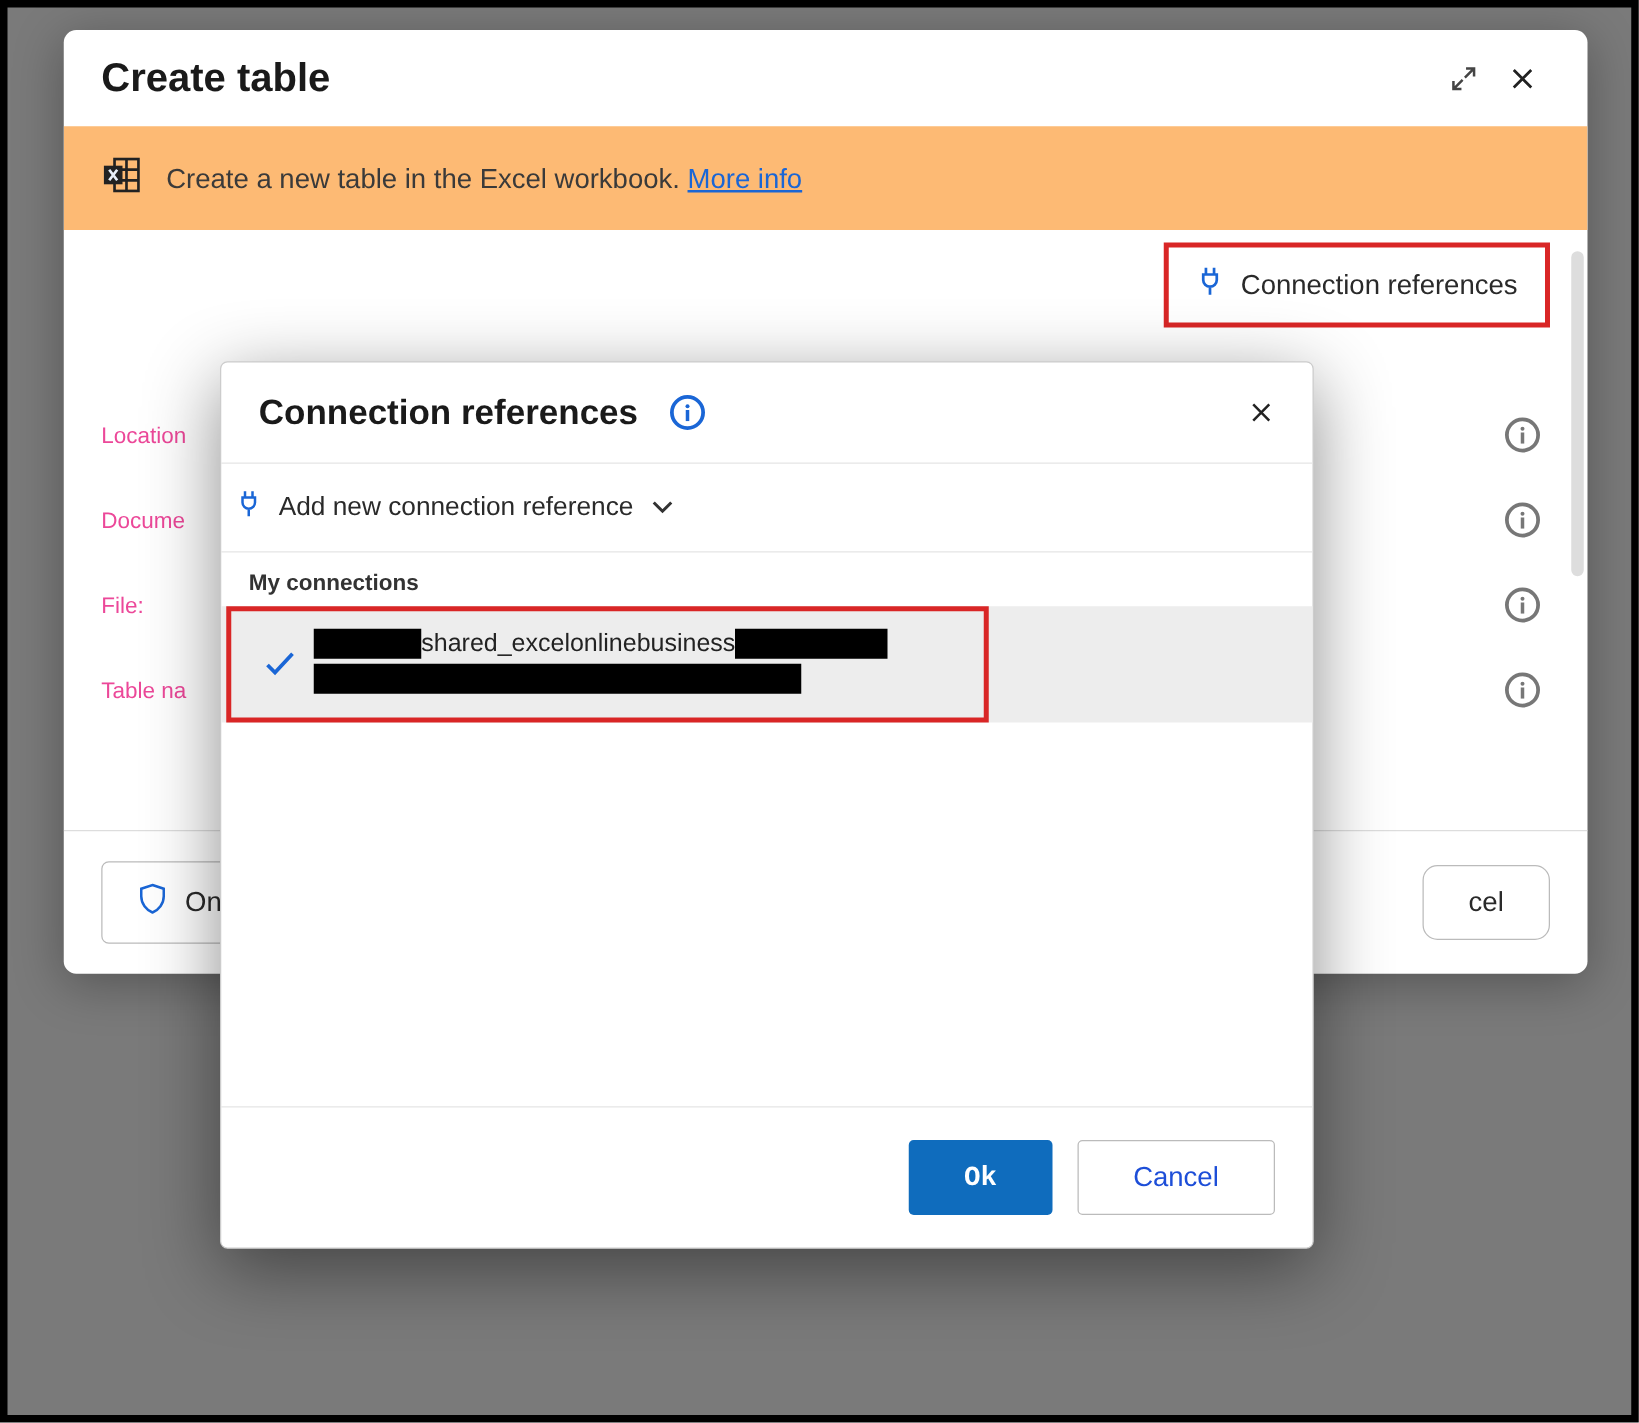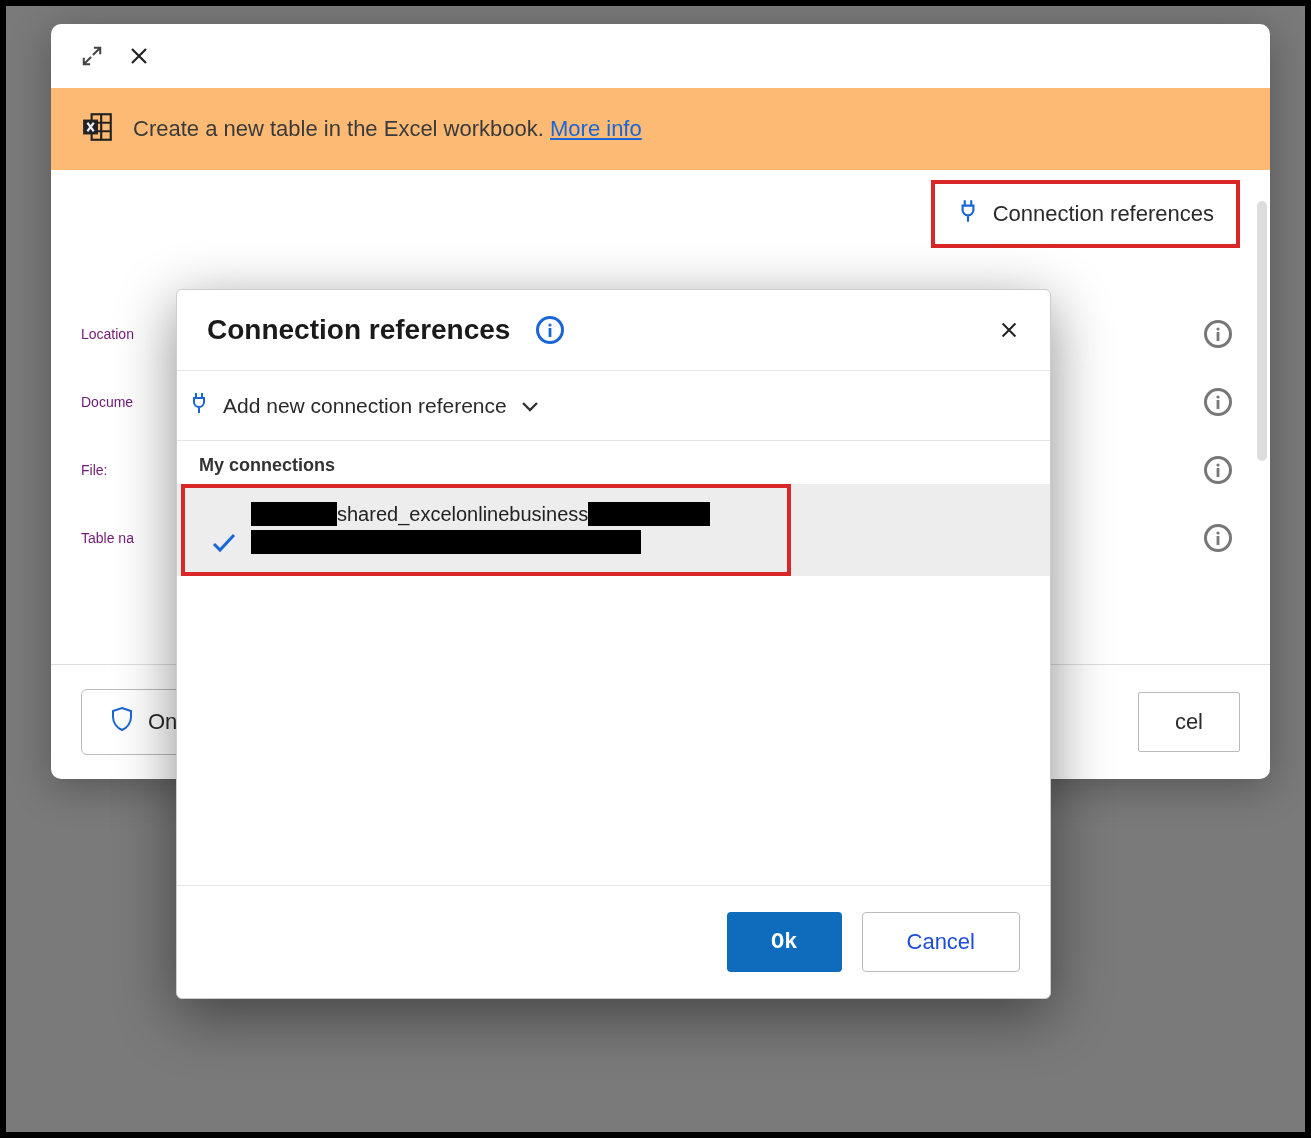--- a/index.html
+++ b/index.html
@@ -30,34 +30,34 @@
     .form-area { flex: 1; padding: 20px 30px 0 30px; position: relative; }
     .conn-ref-btn {
       position: absolute; right: 30px; top: 10px;
       display: flex; align-items: center; gap: 14px;
       padding: 14px 22px; font-size: 22px; color: #2a2a2a;
       border: 4px solid #d92626; background: #fff;
     }
     
     .fields { padding-top: 110px; }
     .field-row { display: flex; align-items: center; padding: 20px 0; }
-    .field-label { font-size: 14px; color: #701a75; width: 150px; flex-shrink: 0; }
+    .field-label { font-size: 18px; color: #ec4899; width: 150px; flex-shrink: 0; }
     .field-spacer { flex: 1; }
     .info-circle { width: 28px; height: 28px; border: 3px solid #777; border-radius: 50%; display: flex; align-items: center; justify-content: center; margin-right: 8px; }
     .info-circle svg { width: 6px; height: 14px; }
     
     .footer-area {
       border-top: 1px solid #ddd; padding: 24px 30px;
       display: flex; justify-content: space-between; align-items: center;
     }
     .on-btn {
       border: 1px solid #bbb; border-radius: 6px; padding: 16px 28px;
       display: flex; align-items: center; gap: 14px; font-size: 22px; color: #2a2a2a;
     }
-    .cancel-main { border: 1px solid #bbb; border-radius: 2px; padding: 16px 36px; font-size: 22px; color: #2a2a2a; }
+    .cancel-main { border: 1px solid #bbb; border-radius: 12px; padding: 16px 36px; font-size: 22px; color: #2a2a2a; }
 
     
     .popup {
       position: absolute; left: 170px; top: 283px; width: 875px; height: 710px;
       background: #fff; border: 1px solid #ccc; border-radius: 6px;
       box-shadow: 0 16px 60px rgba(0,0,0,0.45);
       display: flex; flex-direction: column;
     }
     .popup-header {
       padding: 24px 30px; display: flex; align-items: center; gap: 26px;
@@ -71,21 +71,21 @@
       padding: 20px 12px; display: flex; align-items: center; gap: 14px;
       border-bottom: 1px solid #e5e5e5; font-size: 21px; color: #2a2a2a;
     }
     
     .section-label { font-size: 18px; font-weight: 700; color: #333; padding: 14px 6px 8px 22px; }
     .conn-item-outer { background: #ededed; display: flex; }
     .conn-item-box {
       border: 4px solid #d92626; border-right-width: 4px;
       width: 610px; margin-left: 4px;
       padding: 14px 0 14px 26px;
-      display: flex; gap: 14px; align-items: flex-end;
+      display: flex; gap: 14px; align-items: center;
     }
     .check-icon { flex-shrink: 0; margin-top: 4px; }
     .conn-lines { display: flex; flex-direction: column; gap: 4px; }
     .conn-line1 { display: flex; align-items: center; gap: 0; }
     .black-box { background: #000; height: 24px; }
     .conn-name { font-size: 20px; color: #222; }
     .conn-date { font-size: 20px; color: #555; padding-left: 0; }
     
     .popup-body-fill { flex: 1; }
     .popup-footer {
@@ -98,20 +98,21 @@
 
     .scrollbar-hint { position: absolute; right: 38px; top: 195px; width: 10px; height: 260px; background: #ddd; border-radius: 5px; }
   </style>
 </head>
 <body>
 
 <div class="outer-frame">
 
   <div class="main-panel">
     <div class="main-header">
+      <div class="main-title">Create table</div>
       <div class="header-icons">
         <span class="icon-btn">
           <svg width="22" height="22" viewBox="0 0 24 24" fill="none" stroke="#444" stroke-width="2.2">
             <path d="M14 3h7v7M10 21H3v-7M21 3l-8 8M3 21l8-8"></path>
           </svg>
         </span>
         <span class="icon-btn">
           <svg width="24" height="24" viewBox="0 0 24 24" fill="none" stroke="#222" stroke-width="2.2">
             <path d="M5 5l14 14M19 5L5 19"></path>
           </svg>

